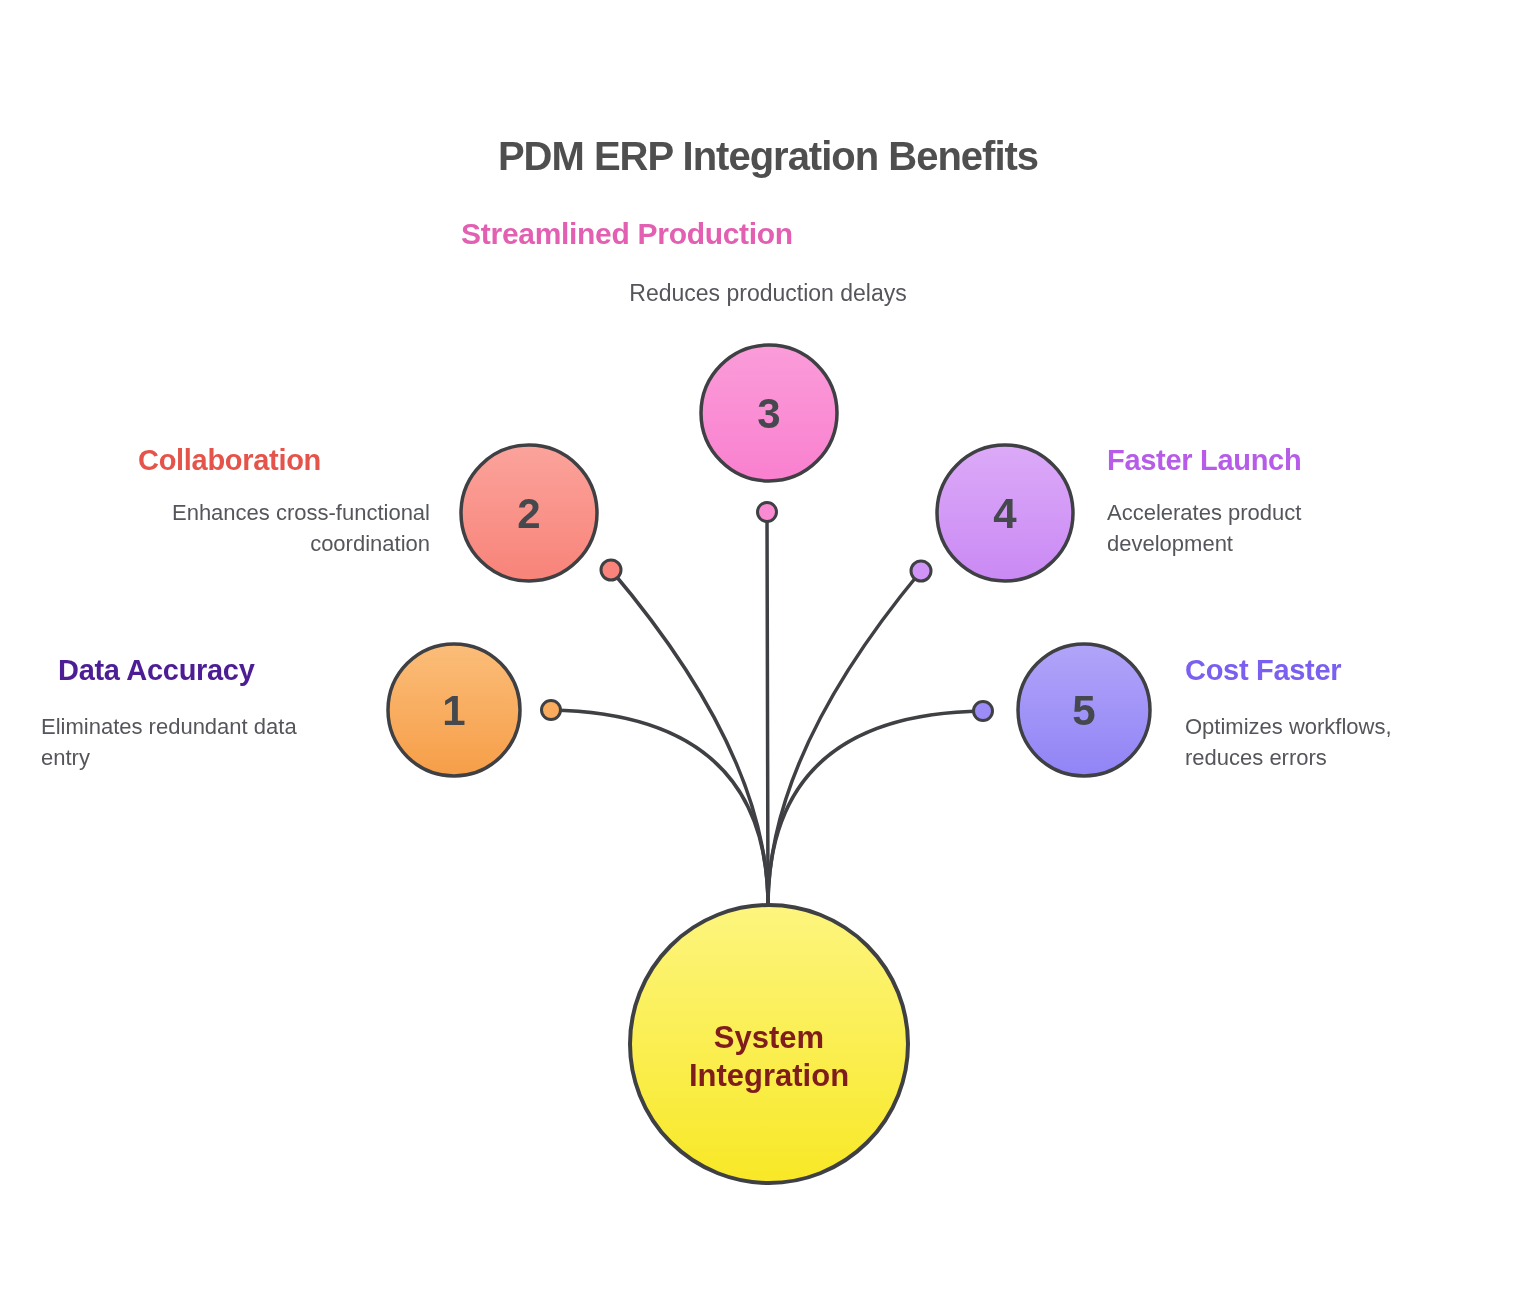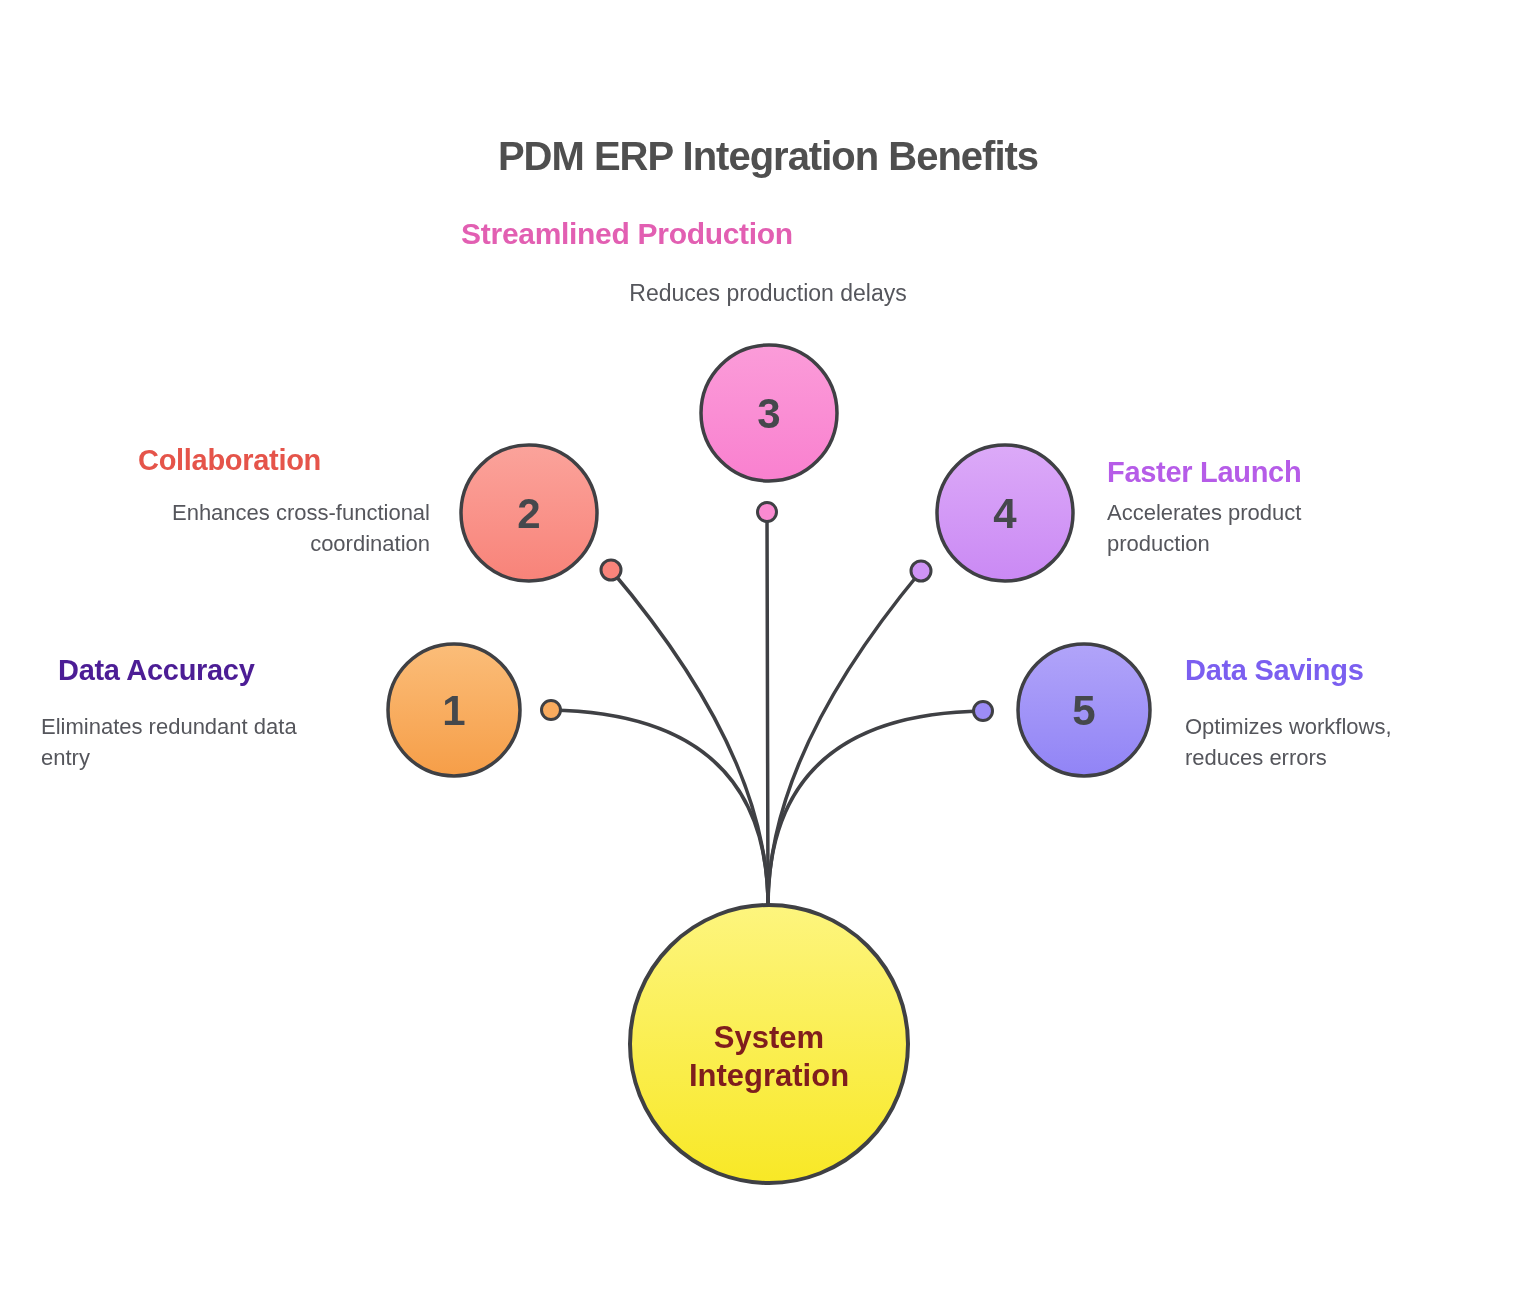--- a/index.html
+++ b/index.html
@@ -46,24 +46,24 @@
 
   <div class="b-title t-streamlined" style="color: rgb(226, 95, 178);">Streamlined Production</div>
   <div class="b-desc d-streamlined">Reduces production delays</div>
 
   <div class="b-title t-collab" style="color: rgb(229, 84, 74);">Collaboration</div>
   <div class="b-desc d-collab">Enhances cross-functional coordination</div>
 
   <div class="b-title t-data" style="color: #4c1d95;">Data Accuracy</div>
   <div class="b-desc d-data">Eliminates redundant data entry</div>
 
-  <div class="b-title t-faster" style="color: rgb(182, 92, 232); margin-top: 12px;">Faster Launch</div>
-  <div class="b-desc d-faster">Accelerates product production</div>
+  <div class="b-title t-faster" style="color: rgb(182, 92, 232);">Faster Launch</div>
+  <div class="b-desc d-faster">Accelerates product development</div>
 
-  <div class="b-title t-cost" style="color: rgb(123, 95, 240);">Data Savings</div>
+  <div class="b-title t-cost" style="color: rgb(123, 95, 240);">Cost Faster</div>
   <div class="b-desc d-cost">Optimizes workflows, reduces errors</div>
 
   <svg class="links" width="1536" height="1300" viewBox="0 0 1536 1300">
     <defs>
       <linearGradient id="g1" x1="0" y1="0" x2="0" y2="1">
         <stop offset="0" stop-color="#fbbd79"></stop>
           <stop offset="1" stop-color="#f69e48"></stop>
       </linearGradient>
       <linearGradient id="g2" x1="0" y1="0" x2="0" y2="1">
         <stop offset="0" stop-color="#fba39b"></stop>

